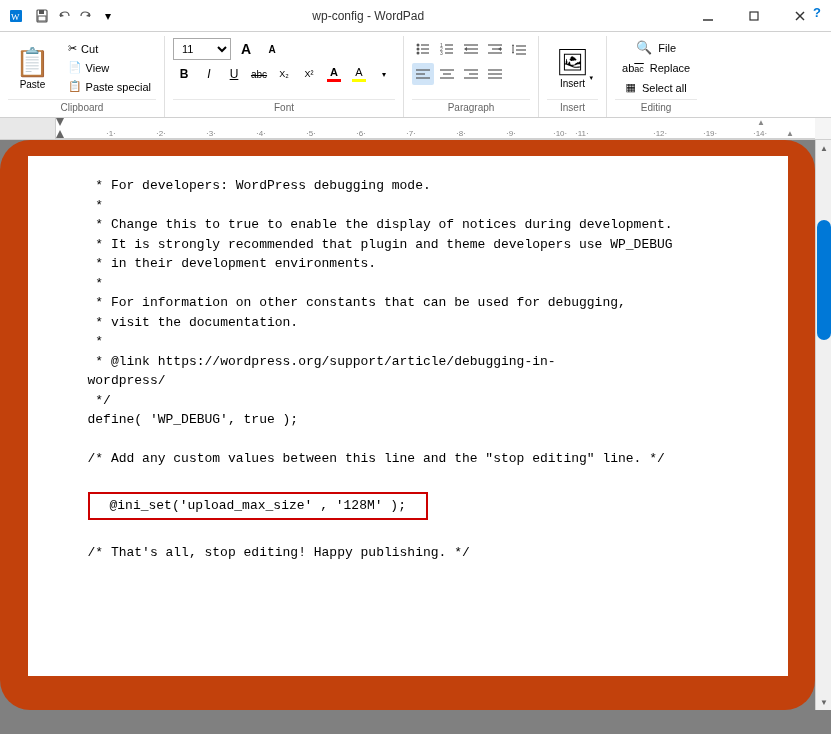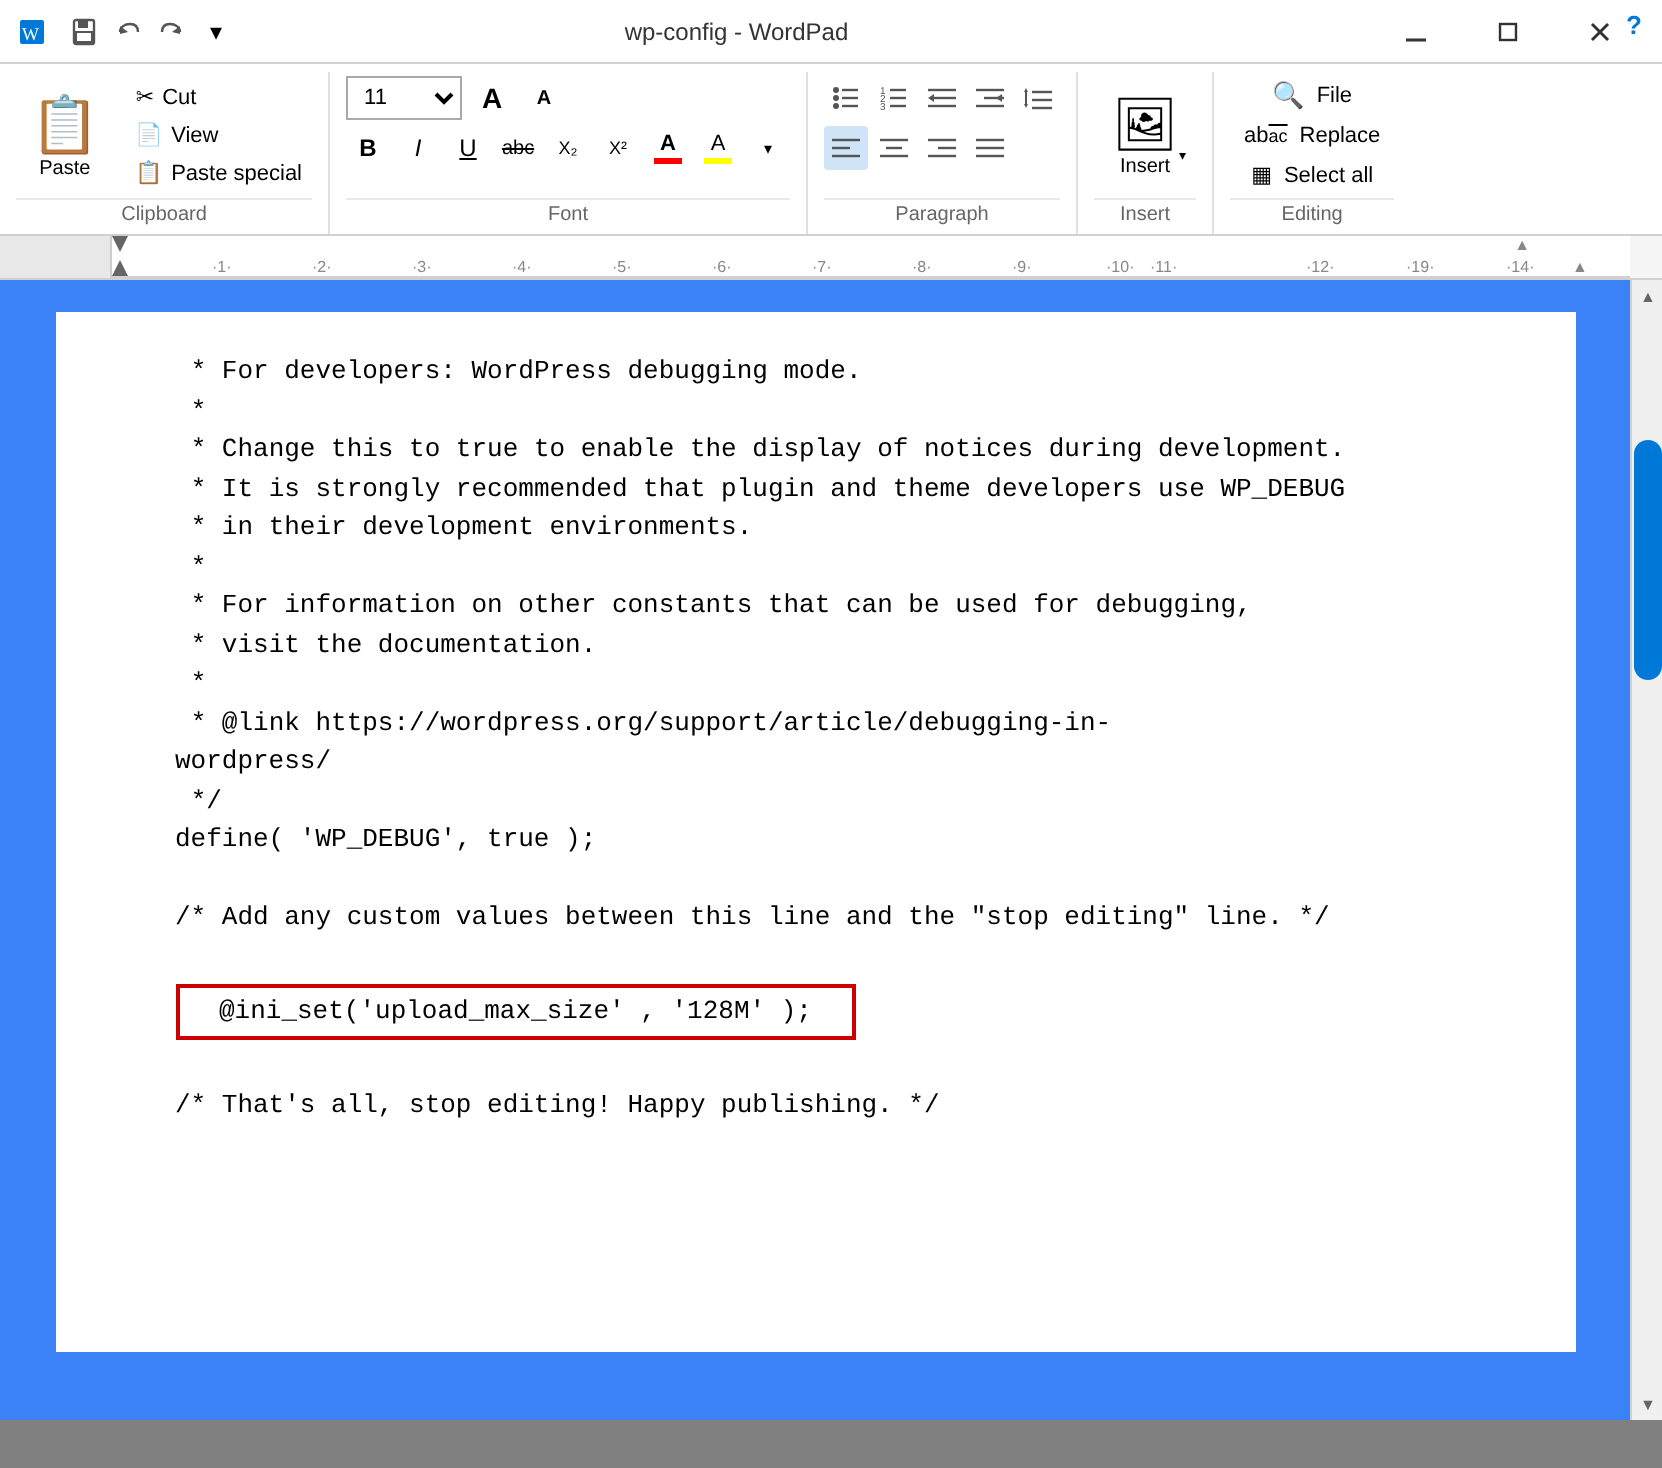--- a/index.html
+++ b/index.html
@@ -465,21 +465,21 @@
           <span style="font-size:8px;color:#888;position:absolute;left:647px;">·19·</span>
           <span style="font-size:8px;color:#888;position:absolute;left:697px;">·14·</span>
           <span style="font-size:8px;color:#888;position:absolute;left:730px;">▲</span>
         </div>
       </div>
       <div style="width:16px;background:#e8e8e8;border-left:1px solid #ccc;"></div>
     </div>
   </div>
 
   <div class="main-area">
-    <div style="position:absolute;left:0;right:16px;top:0;bottom:24px;overflow-y:auto;background:#3b82f6;">
+    <div style="position:absolute;left:0;right:16px;top:0;bottom:24px;overflow-y:auto;background:#c2410c;border-radius:30px;">
       <div class="document">
         <pre> * For developers: WordPress debugging mode.
  *
  * Change this to true to enable the display of notices during development.
  * It is strongly recommended that plugin and theme developers use WP_DEBUG
  * in their development environments.
  *
  * For information on other constants that can be used for debugging,
  * visit the documentation.
  *

